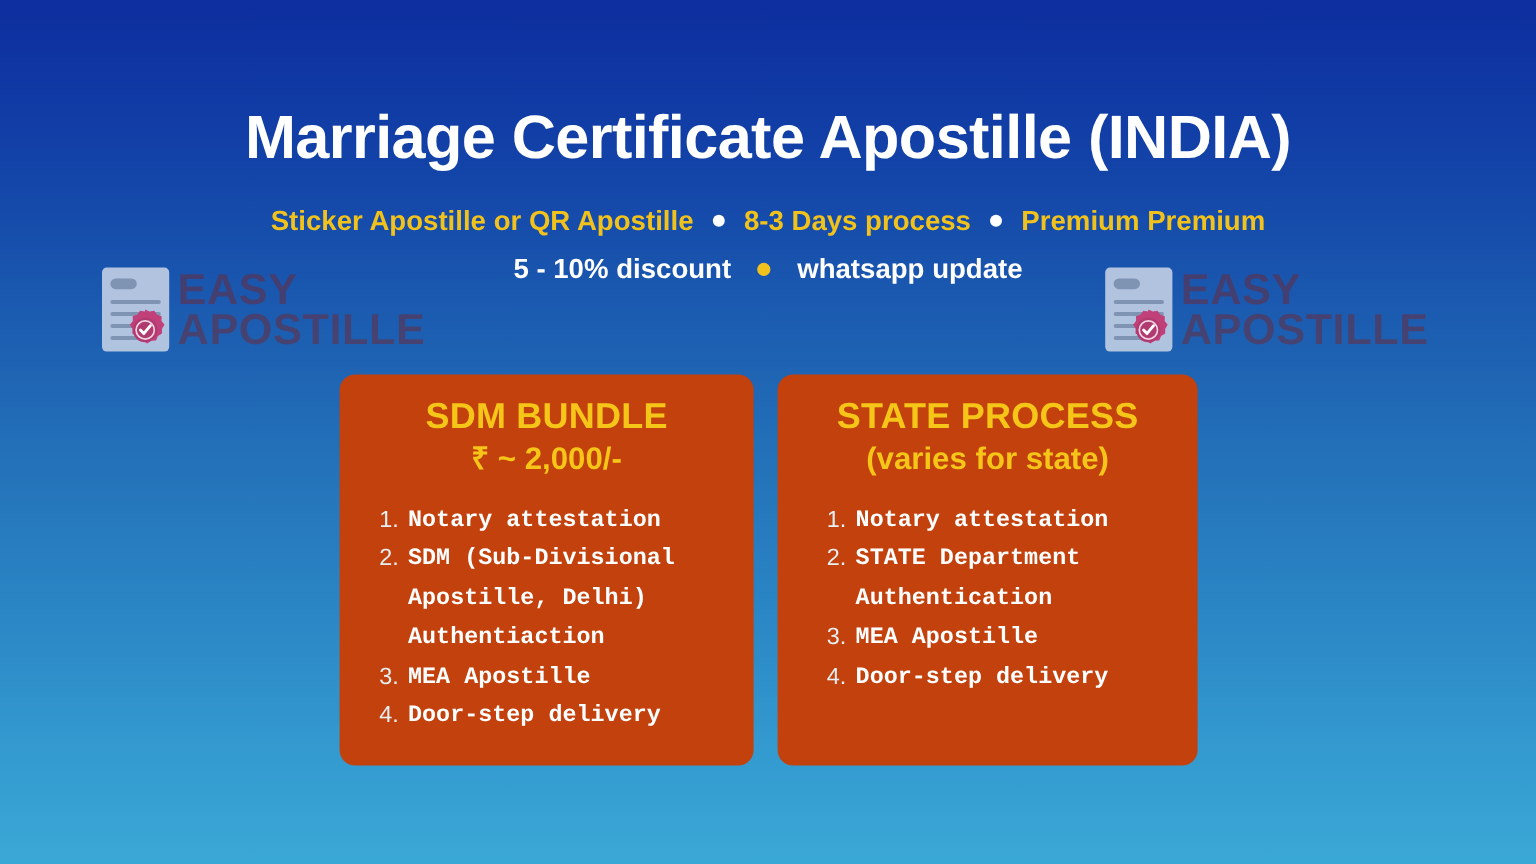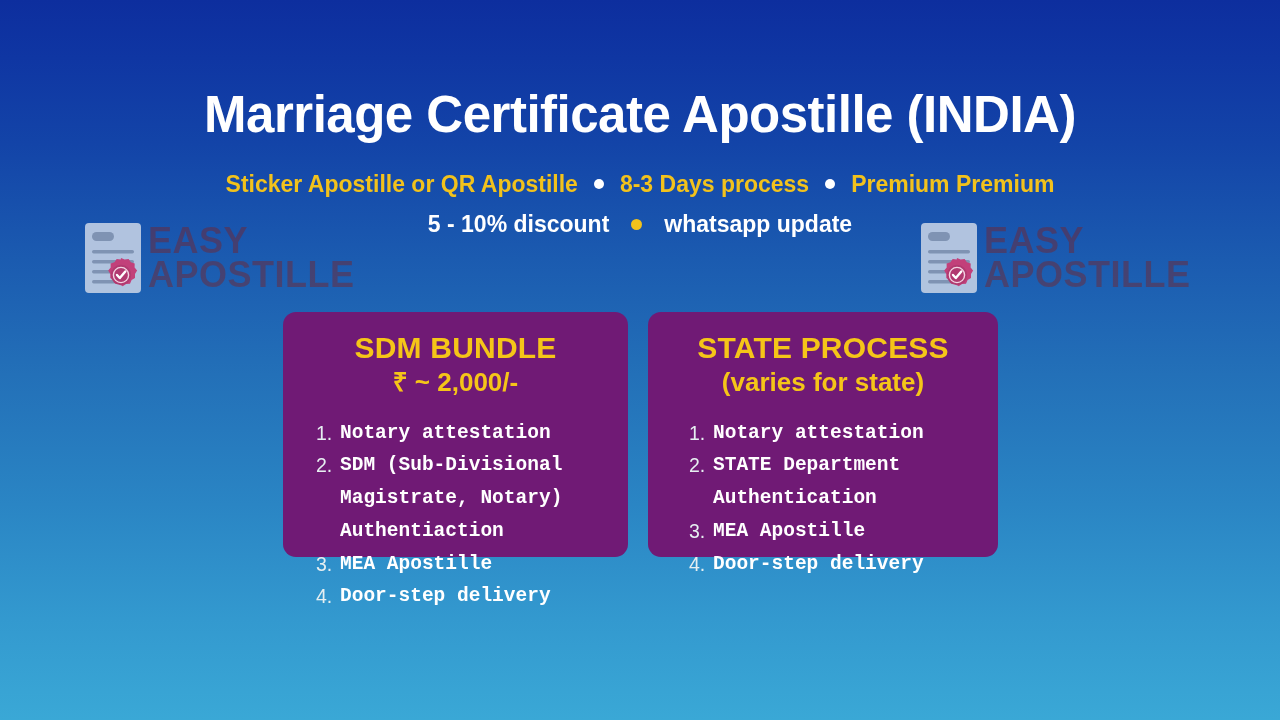--- a/index.html
+++ b/index.html
@@ -78,23 +78,23 @@
 
   
   .cards {
     position:absolute;
     top:312px;
     left:283px;
     display:flex;
     gap:20px;
   }
   .card {
-    background:#701a75;
+    background:#c2410c;
     border-radius:13px;
-    height:245px;
+    height:326px;
     padding:18px 16px 10px 16px;
   }
   .card-left  { width:345px; }
   .card-right { width:350px; }
 
   .card-title {
     font-size:30px;
     font-weight:bold;
     color:#f5c518;
     text-align:center;
@@ -202,21 +202,21 @@
   <div class="card card-left">
     <div class="card-title">SDM BUNDLE</div>
     <div class="card-subtitle">₹ ~  2,000/-</div>
     <ul class="card-list">
       <li>
         <span class="li-num">1.</span>
         <span class="li-text">Notary attestation</span>
       </li>
       <li>
         <span class="li-num">2.</span>
-        <span class="li-text">SDM (Sub-Divisional Magistrate, Notary) Authentiaction</span>
+        <span class="li-text">SDM (Sub-Divisional Apostille, Delhi) Authentiaction</span>
       </li>
       <li>
         <span class="li-num">3.</span>
         <span class="li-text">MEA Apostille</span>
       </li>
       <li>
         <span class="li-num">4.</span>
         <span class="li-text">Door-step delivery</span>
       </li>
     </ul>

